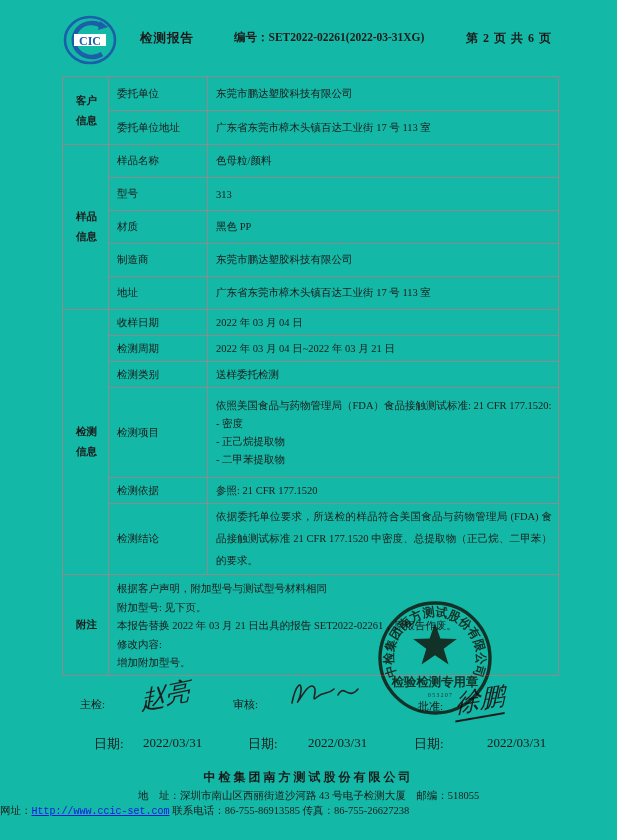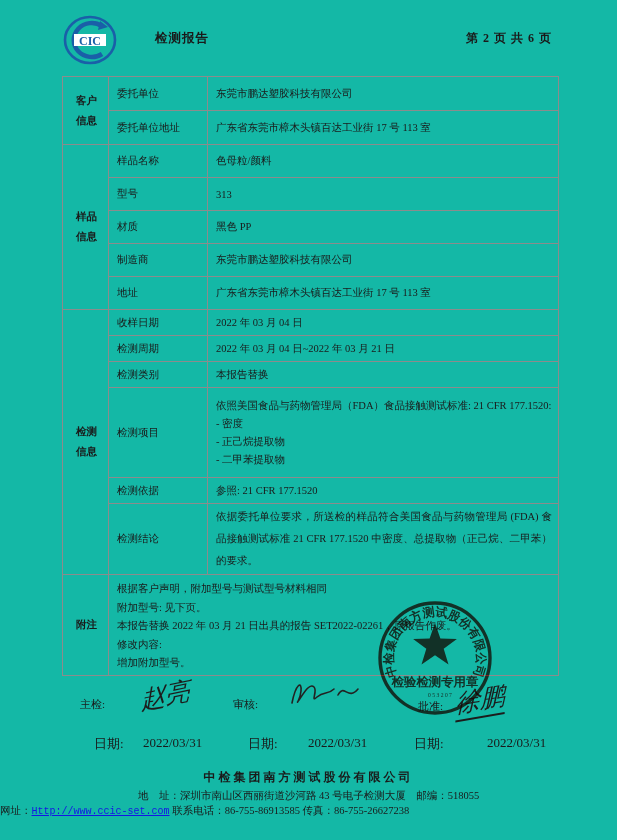--- a/index.html
+++ b/index.html
@@ -4,21 +4,21 @@
 <style>
   html,body{margin:0;padding:0;background:#e8e8e8;}
   .page{
     position:relative;width:617px;height:840px;background:#14b8a6;
     margin:0 auto;overflow:hidden;
     font-family:"Liberation Serif","DejaVu Serif",serif;
     color:#1a1a1a;
   }
   
   .hdr-logo{position:absolute;left:62px;top:15px;width:56px;height:50px;}
-  .hdr-title{position:absolute;left:155px;top:30px;font-size:12.5px;font-weight:bold;letter-spacing:1px;}
+  .hdr-title{position:absolute;left:140px;top:30px;font-size:12.5px;font-weight:bold;letter-spacing:1px;}
   .hdr-no{position:absolute;left:234px;top:30px;font-size:11.5px;font-weight:bold;}
   .hdr-page{position:absolute;left:466px;top:30px;font-size:12px;font-weight:bold;letter-spacing:1px;}
   
   table.rpt{
     position:absolute;left:62px;top:76px;width:496px;
     border-collapse:collapse;table-layout:fixed;
     font-size:10.5px;
   }
   table.rpt td{
     border:1px solid #8c8c8c;
@@ -63,20 +63,21 @@
   <div class="hdr-logo">
     <svg width="56" height="50" viewBox="0 0 56 50">
       <ellipse cx="28" cy="25" rx="25" ry="23" fill="none" stroke="#1a5fa8" stroke-width="2.6"></ellipse>
       <path d="M 40 11 A 18 17 0 1 0 40 39" fill="none" stroke="#1a5fa8" stroke-width="4.5"></path>
       <polygon points="38,6 46,12 36,15" fill="#1a5fa8"></polygon>
       <rect x="12" y="19" width="32" height="12" fill="#ffffff"></rect>
       <text x="28" y="29.5" text-anchor="middle" font-family="Liberation Serif,serif" font-size="12" font-weight="bold" fill="#1a5fa8">CIC</text>
     </svg>
   </div>
   <div class="hdr-title">检测报告</div>
+  <div class="hdr-no"><span>编号：</span><span>SET2022-02261(2022-03-31XG)</span></div>
   <div class="hdr-page">第 2 页 共 6 页</div>
 
   <table class="rpt">
     <colgroup>
         <col style="width:46px">
         <col style="width:99px">
         <col style="width:351px">
       </colgroup>
     <tbody>
         <tr style="height:34px">
@@ -118,21 +119,21 @@
 信息</td>
       <td class="flabel">收样日期</td>
       <td class="fvalue">2022 年 03 月 04 日</td>
     </tr>
     <tr style="height:26px">
       <td class="flabel">检测周期</td>
       <td class="fvalue">2022 年 03 月 04 日~2022 年 03 月 21 日</td>
     </tr>
     <tr style="height:26px">
       <td class="flabel">检测类别</td>
-      <td class="fvalue">本报告替换</td>
+      <td class="fvalue">送样委托检测</td>
     </tr>
     <tr style="height:90px">
       <td class="flabel">检测项目</td>
       <td class="fvalue">
         <div class="ml">依照美国食品与药物管理局（FDA）食品接触测试标准: 21 CFR 177.1520:</div>
         <div class="ml">- 密度</div>
         <div class="ml">- 正己烷提取物</div>
         <div class="ml">- 二甲苯提取物</div>
       </td>
     </tr>

